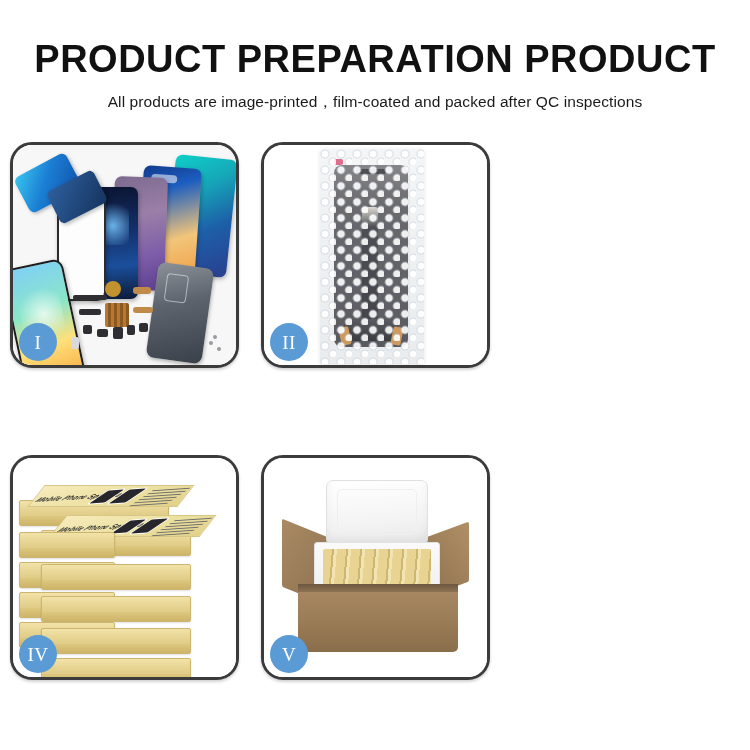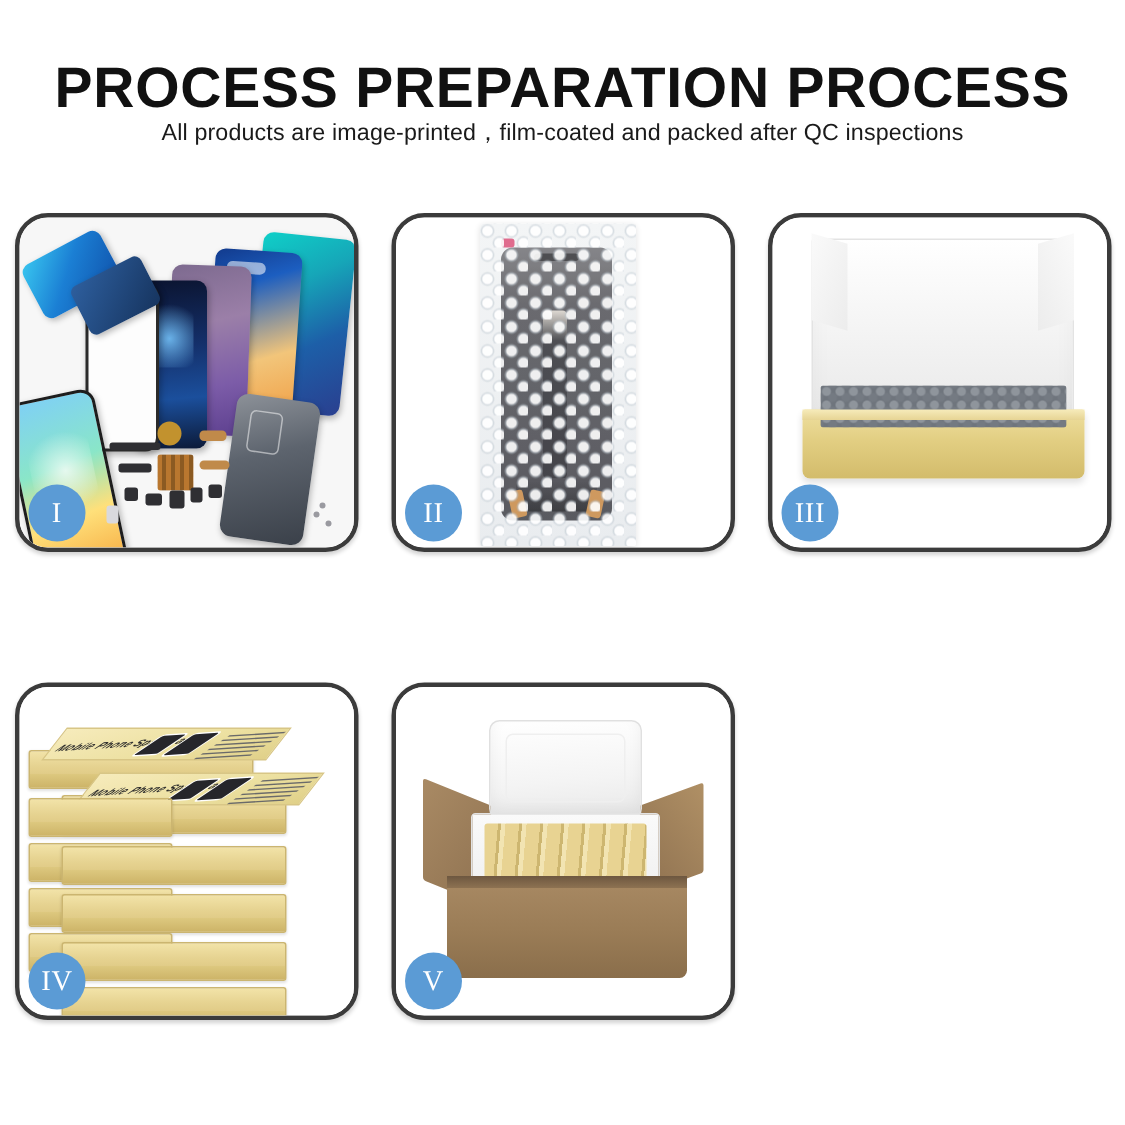--- a/index.html
+++ b/index.html
@@ -16,21 +16,21 @@
   .title {
     font-family: "Liberation Sans", sans-serif;
     font-size: 38px; font-weight: 700; color:#111111;
     letter-spacing: 0.5px; line-height: 1;
     margin-top: 40px;
     white-space: nowrap;
   }
   .subtitle {
     font-family: "Liberation Sans", sans-serif;
     font-size: 15.5px; font-weight: 400; color:#1a1a1a;
-    letter-spacing: 0.1px;
+    margin-top: 14px; letter-spacing: 0.1px;
     white-space: nowrap;
   }
 
   
   .grid { position:absolute; top:142px; left:10px; width:730px; }
   .row { display:flex; gap:22px; }
   .row + .row { margin-top: 87px; }
 
   .panel {
     position: relative;
@@ -222,21 +222,21 @@
     background:#9d8163; transform: skewY(9deg); }
   .ctn .edge { position:absolute; left:112px; top:44px; width:2px; height:104px;
     background:#8d7153; transform: skewY(9deg); }
 </style>
 </head>
 <body>
 
 <div class="page">
 
   <div class="header">
-    <div class="title">PROCESS PREPARATION PROCESS</div>
+    <div class="title">PRODUCT PREPARATION PRODUCT</div>
     <div class="subtitle">All products are image-printed，film-coated and packed after QC inspections</div>
   </div>
 
   <div class="grid">
 
     <div class="row row1">
 
       <div class="panel p1">
         <div class="stage">
           <div class="ph back5"></div>
@@ -277,33 +277,20 @@
               <div class="tabL"></div>
               <div class="tabR"></div>
             </div>
             <div class="pink"></div>
             <div class="bubbles"></div>
           </div>
         </div>
         <div class="badge">II</div>
       </div>
 
-      <div class="panel p3">
-        <div class="stage">
-          <div class="lid">
-            <div class="flapL"></div>
-            <div class="flapR"></div>
-          </div>
-          <div class="tray">
-            <div class="inner"></div>
-            <div class="lip"></div>
-          </div>
-        </div>
-        <div class="badge">III</div>
-      </div>
 
     </div>
 
     <div class="row row2">
 
       <div class="panel p4">
         <div class="stage">
           <div class="stack">
 
             <div class="bx" style="left:0px; top:18px;">

